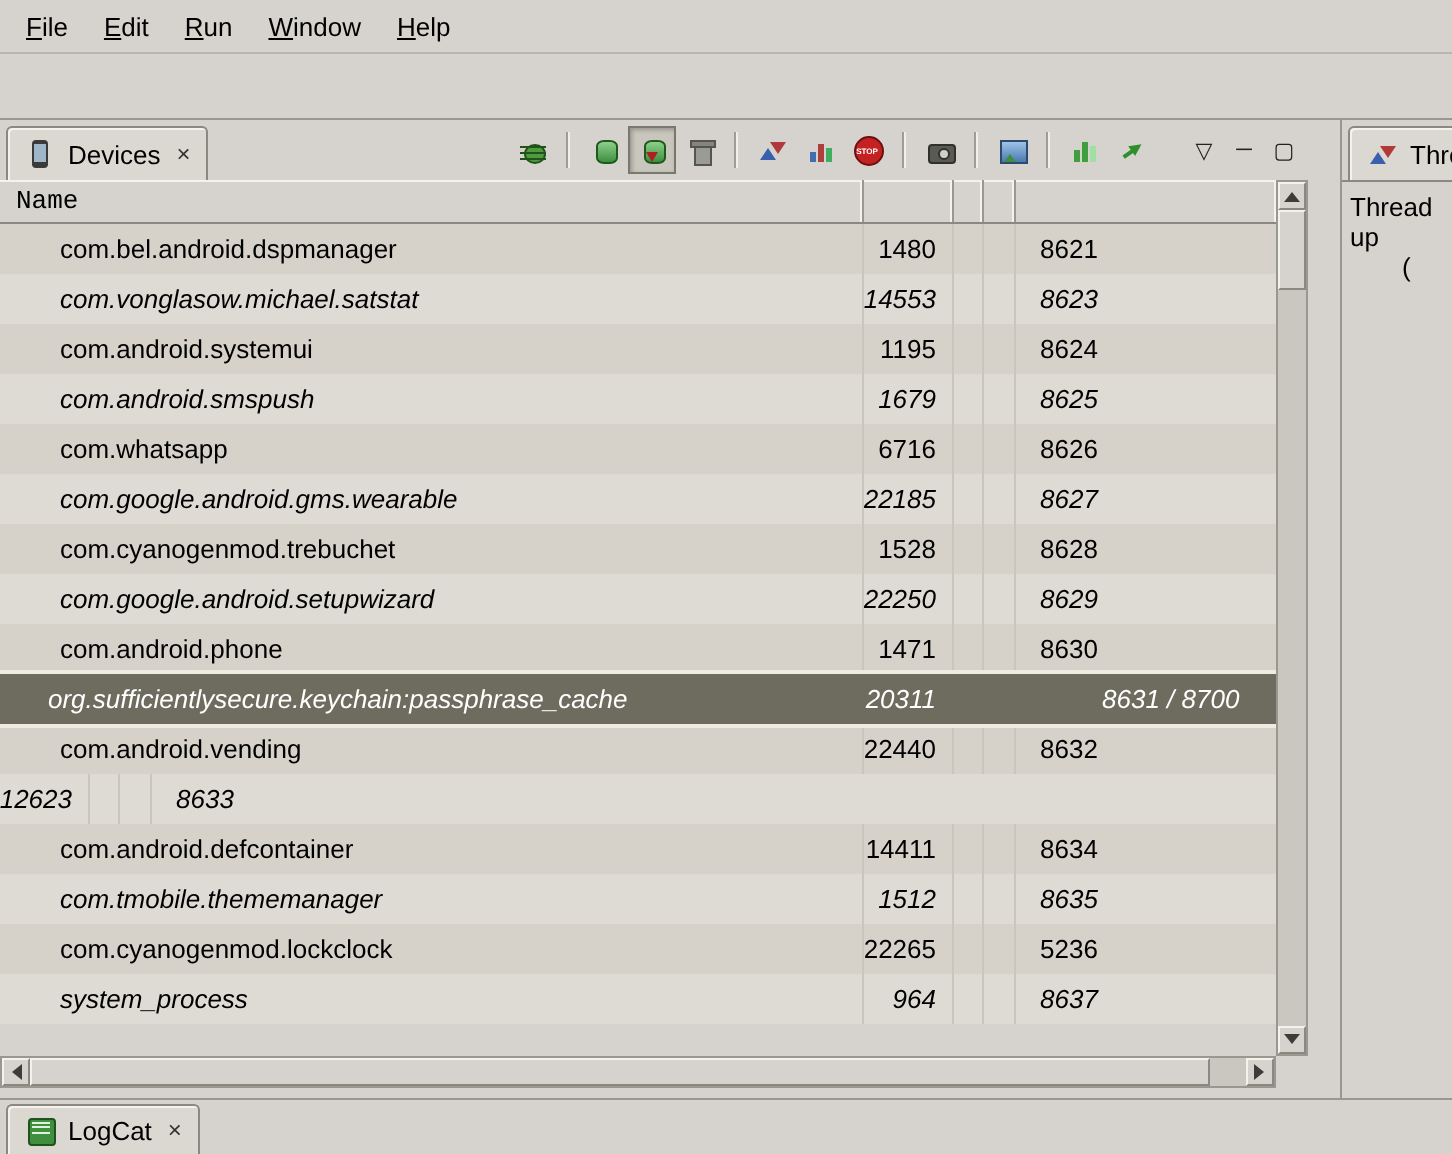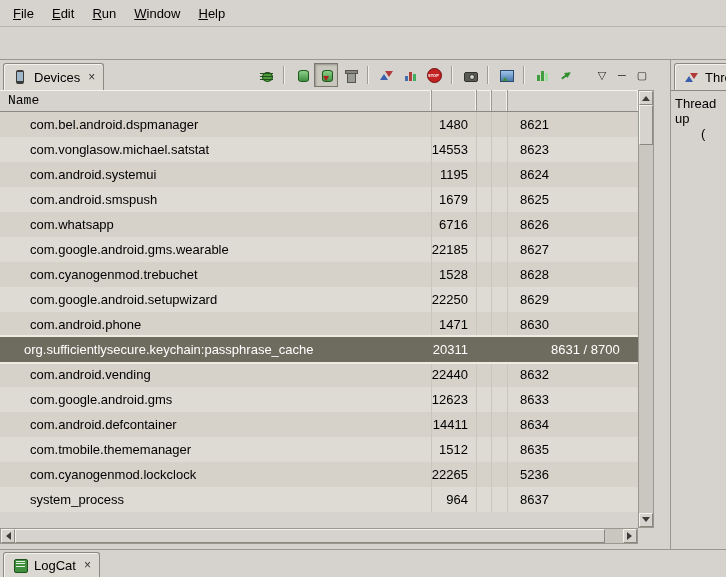--- a/index.html
+++ b/index.html
@@ -95,21 +95,21 @@
       box-shadow:inset -1px 0 0 #f4f2ec;font-family:Liberation Mono, monospace;}
   .th.name{width:432px;padding-left:8px;}
   .th.pid{width:45px;}
   .th.c3{width:15px;}
   .th.c4{width:16px;}
   .th.port{flex:1;border-right:none;}
 
   .tbody{position:absolute;left:0;top:52px;width:638px;height:400px;overflow:hidden;}
   .tr{height:25px;display:flex;align-items:center;position:relative;}
   .tr.odd{background:#d6d2ca;}
-  .tr.even{background:#dedbd4;}
+  .tr.even{background:#dedbd4;font-style:italic;}
   .tr.selected{background:#6e6c5f;color:#fff;outline:2px solid #eeece2;z-index:3;}
   .tr.selected .td{border-color:transparent;padding-left:24px;}
   .td{box-sizing:border-box;height:100%;display:flex;align-items:center;overflow:hidden;white-space:nowrap;}
   .td.name{width:432px;padding-left:30px;border-right:1px solid #c9c6be;}
   .td.pid{width:45px;justify-content:flex-end;padding-right:8px;border-right:1px solid #c9c6be;}
   .td.c3{width:15px;border-right:1px solid #c9c6be;}
   .td.c4{width:16px;border-right:1px solid #c9c6be;}
   .td.port{flex:1;padding-left:12px;}
 
   
@@ -290,21 +290,20 @@
           <div class="td port">8631 / 8700</div>
         </div>
         <div class="tr odd">
           <div class="td name">com.android.vending</div>
           <div class="td pid">22440</div>
           <div class="td c3"></div>
           <div class="td c4"></div>
           <div class="td port">8632</div>
         </div>
         <div class="tr even">
-          <div class="td name">com.google.android.gms</div>
           <div class="td pid">12623</div>
           <div class="td c3"></div>
           <div class="td c4"></div>
           <div class="td port">8633</div>
         </div>
         <div class="tr odd">
           <div class="td name">com.android.defcontainer</div>
           <div class="td pid">14411</div>
           <div class="td c3"></div>
           <div class="td c4"></div>

